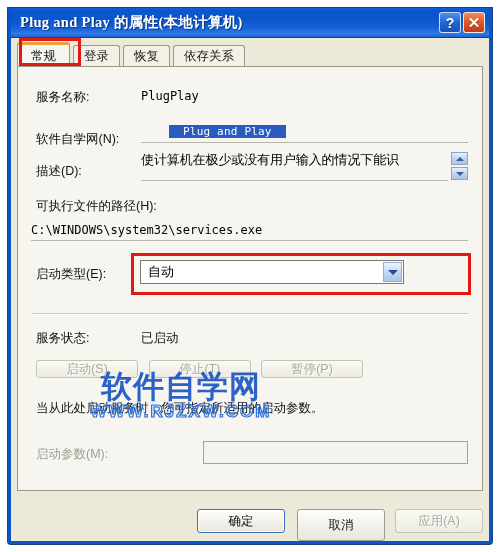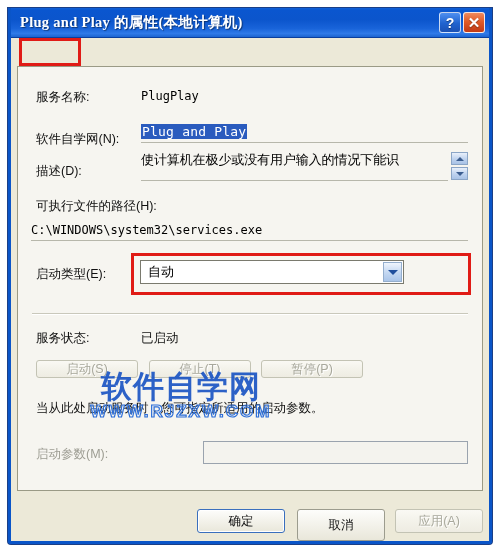--- a/index.html
+++ b/index.html
@@ -152,23 +152,24 @@
     height: 22px;
     box-sizing: border-box;
     display: flex;
     align-items: center;
     overflow: hidden;
   }
   .sel-text {
     background: #2A5BBE;
     color: #ffffff;
     font-family: "DejaVu Sans Mono", monospace;
-    font-size: 13px;
-    padding: 0 1px;
+    font-size: 11px;
+    padding: 0 14px;
     letter-spacing: 0.2px;
+    margin-left: 28px;
   }
 
   
   #desc-box {
     border-bottom: 1px solid #b7b7ab;
     height: 30px;
     box-sizing: border-box;
     display: flex;
     align-items: flex-start;
     overflow: hidden;
@@ -336,20 +337,26 @@
 <body>
 
 <div id="window">
 
   <div id="titlebar">
     <div id="title-text">Plug and Play 的属性(本地计算机)</div>
     <div class="tb-btn" id="btn-help">?</div>
     <div class="tb-btn" id="btn-close">✕</div>
   </div>
 
+  <div id="tabstrip">
+    <div class="tab active">常规</div>
+    <div class="tab">登录</div>
+    <div class="tab">恢复</div>
+    <div class="tab">依存关系</div>
+  </div>
 
   <div id="panel">
 
     <div class="row" style="left:18px; top:22px;">
       <div class="lbl" style="width:105px;">服务名称:</div>
       <div class="val-mono">PlugPlay</div>
     </div>
 
     <div class="lbl" style="position:absolute; left:18px; top:64px;">软件自学网(N):</div>
     <div class="field-underline" style="position:absolute; left:123px; top:54px; width:327px;">

